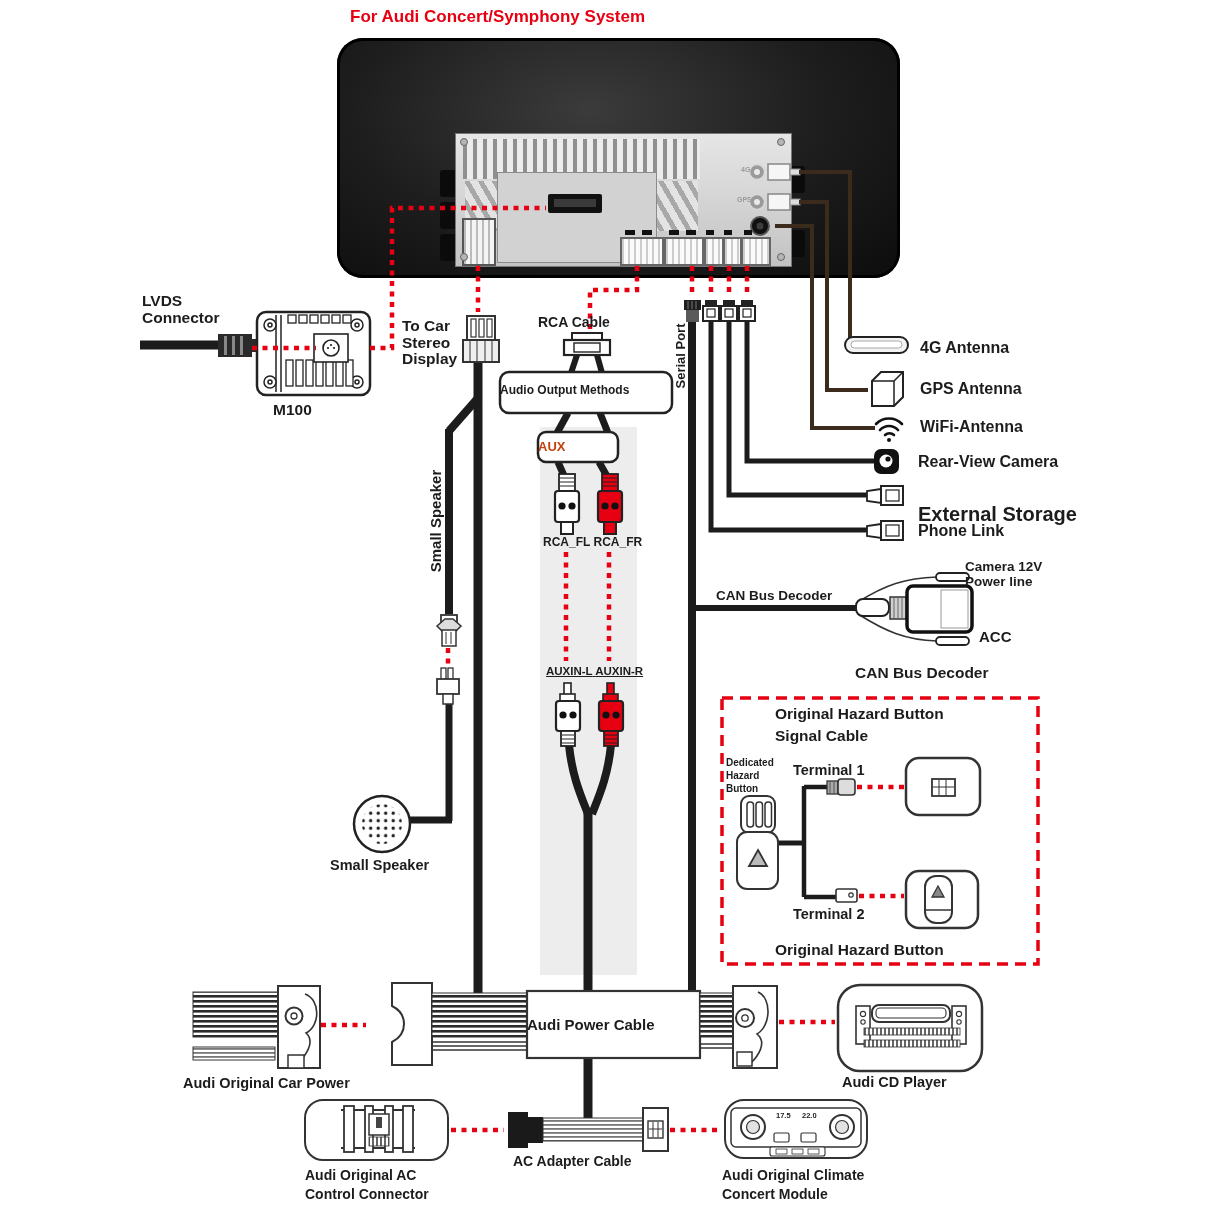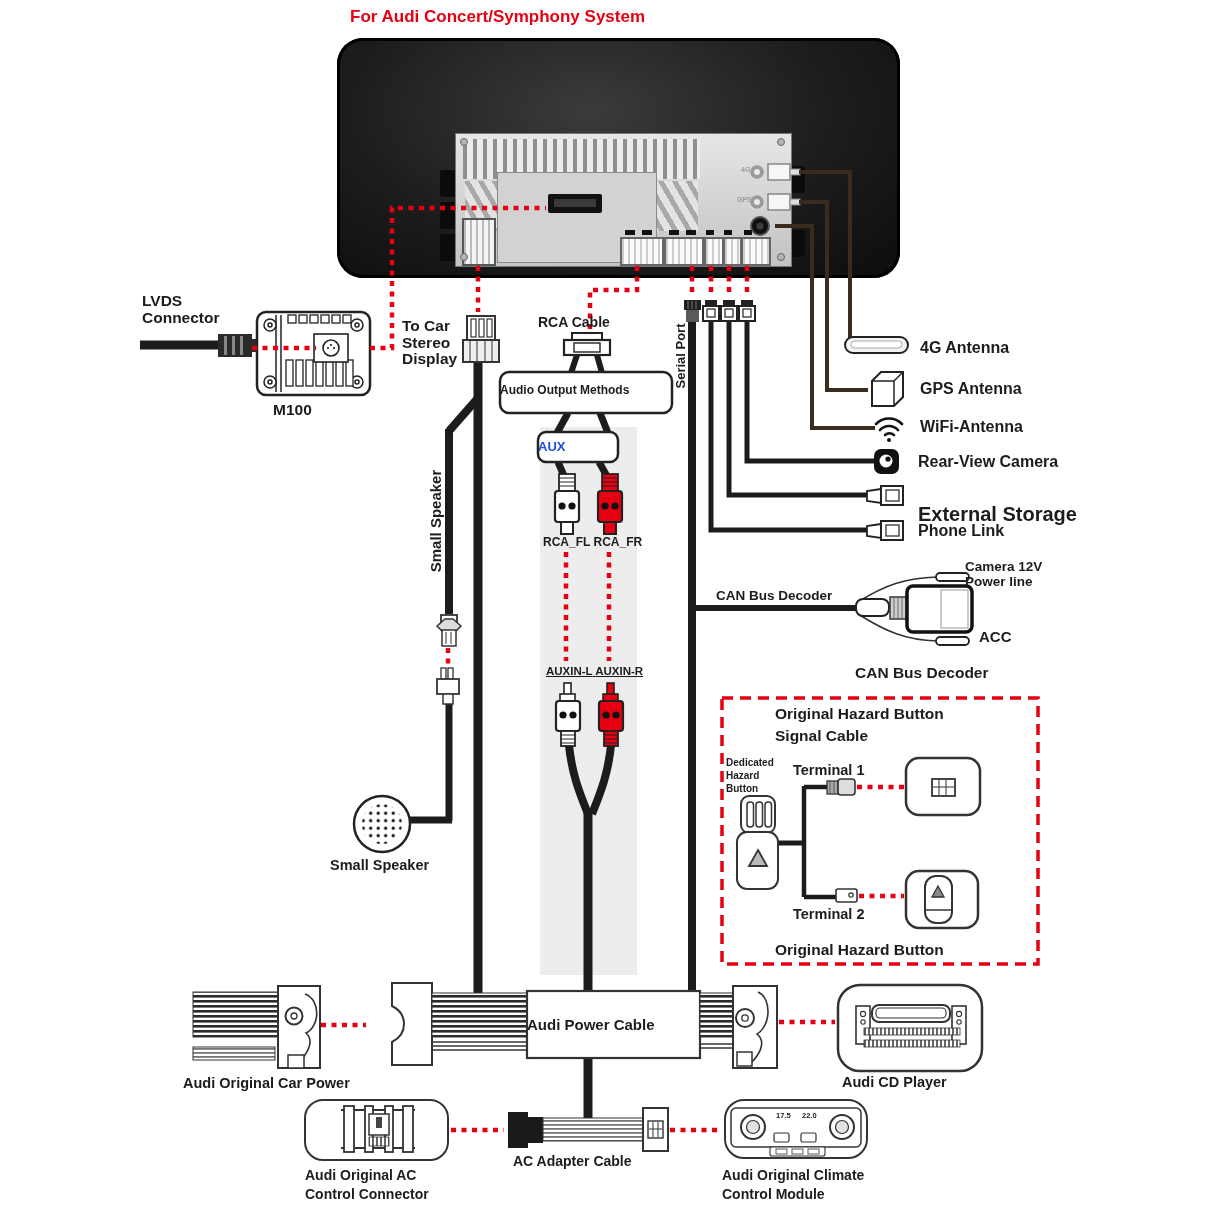--- a/index.html
+++ b/index.html
@@ -478,21 +478,21 @@
   <div>To Car</div>
     <div>Stereo</div>
     <div>Display</div>
 </div>
 
 <div class="lbl rot" style="left:436px;top:521px;font-size:15px;">Small Speaker</div>
 <div class="lbl ctr" style="left:330px;top:858px;width:105px;font-size:14.5px;">Small Speaker</div>
 
 <div class="lbl ctr" style="left:538px;top:315px;width:104px;font-size:14px;">RCA Cable</div>
 <div class="lbl ctr" style="left:500px;top:384px;width:170px;font-size:12px;">Audio Output Methods</div>
-<div class="lbl ctr" style="left:538px;top:440px;width:80px;font-size:13px;color:#1d4ed8;">AUX</div>
+<div class="lbl ctr" style="left:538px;top:440px;width:80px;font-size:13px;color:#c2410c;">AUX</div>
 <div class="lbl" style="left:543px;top:536px;font-size:12px;">
   <span>RCA_FL</span> <span>RCA_FR</span>
 </div>
 <div class="lbl" style="left:546px;top:665px;font-size:11.5px;text-decoration:underline;">
   <span>AUXIN-L</span> <span>AUXIN-R</span>
 </div>
 
 <div class="lbl rot" style="left:681px;top:356px;font-size:13px;">Serial Port</div>
 
 <div class="lbl" style="left:920px;top:339px;font-size:16px;">4G Antenna</div>
@@ -527,19 +527,19 @@
 <div class="lbl ctr" style="left:527px;top:1017px;width:173px;font-size:15px;">Audi Power Cable</div>
 <div class="lbl ctr" style="left:842px;top:1075px;width:140px;font-size:14.5px;">Audi CD Player</div>
 
 <div class="lbl ctr" style="left:305px;top:1166px;width:143px;font-size:14px;line-height:1.35;">
   <div>Audi Original AC</div>
     <div>Control Connector</div>
 </div>
 <div class="lbl ctr" style="left:513px;top:1154px;width:150px;font-size:14px;">AC Adapter Cable</div>
 <div class="lbl ctr" style="left:722px;top:1166px;width:148px;font-size:14px;line-height:1.35;">
   <div>Audi Original Climate</div>
-    <div>Control Module</div>
+    <div>Concert Module</div>
 </div>
 <div class="lbl" style="left:776px;top:1112px;font-size:7.5px;">17.5</div>
 <div class="lbl" style="left:802px;top:1112px;font-size:7.5px;">22.0</div>
 
 <div class="lbl" style="left:741px;top:166px;font-size:7px;color:#9a9a9a;">4G</div>
 <div class="lbl" style="left:737px;top:196px;font-size:7px;color:#9a9a9a;">GPS</div>
 
 </body></html>

